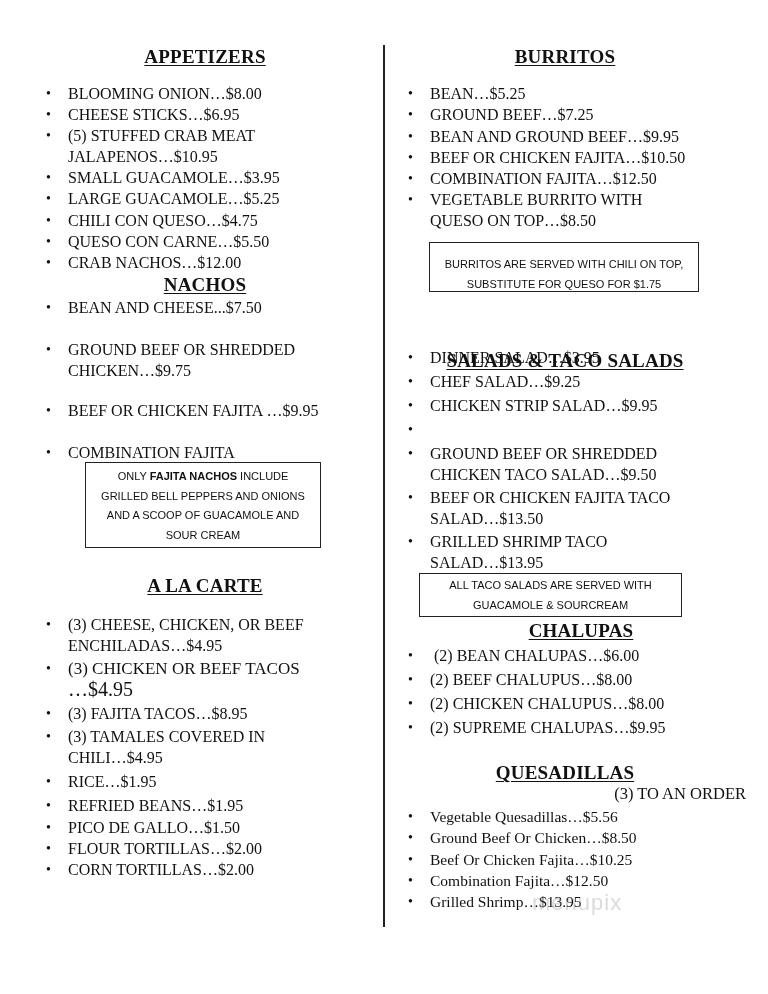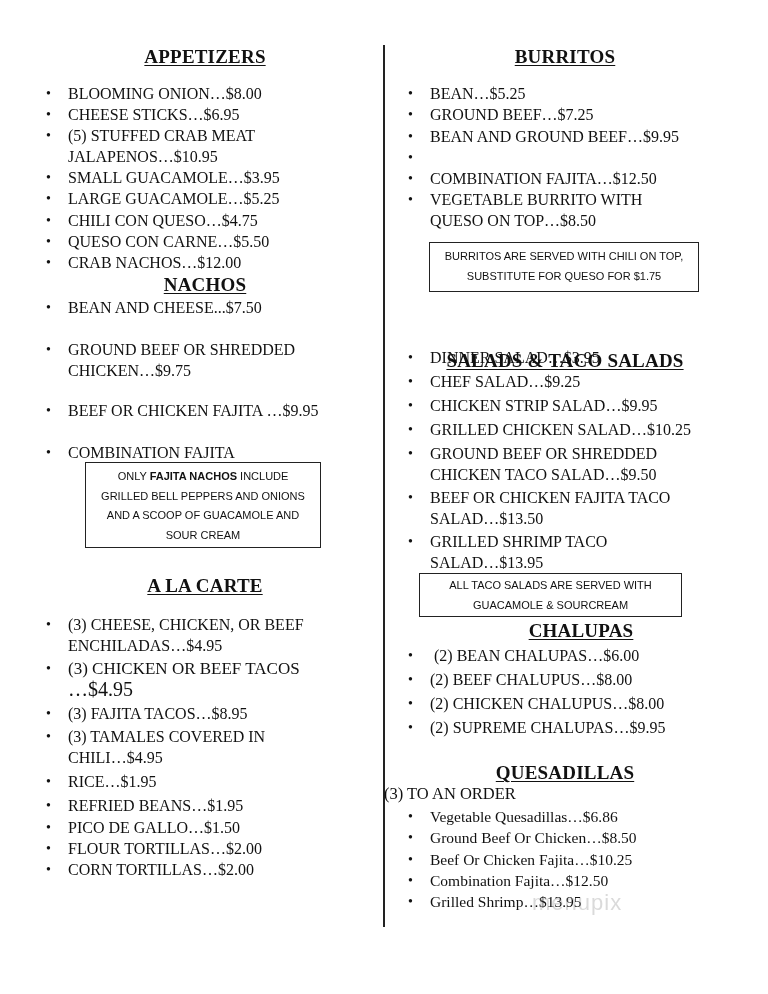--- a/index.html
+++ b/index.html
@@ -1,21 +1,21 @@
 <!DOCTYPE html>
 <html><head>
 <meta charset="utf-8">
 <style>
   html, body { margin: 0; padding: 0; background: #ffffff; }
   body { width: 768px; height: 994px; position: relative; overflow: hidden;
          font-family: "Liberation Serif", "DejaVu Serif", serif; color: #111; }
   .divider { position: absolute; left: 383px; top: 45px; width: 2px; height: 882px; background: #222; }
   .heading { position: absolute; font-weight: bold; font-size: 19px; text-decoration: underline;
              text-underline-offset: 2px; text-decoration-thickness: 1px; text-align: center; letter-spacing: 0.2px; }
-  .sub { position: absolute; font-size: 16.5px; text-align: left; }
+  .sub { position: absolute; font-size: 16.5px; text-align: right; }
   .item { position: absolute; font-size: 16px; line-height: 21px; white-space: nowrap; }
   .item .bullet { position: absolute; left: -22px; top: 0; font-size: 14px; }
   .item.q { font-size: 15.5px; line-height: 21px; }
   .note { position: absolute; border: 1.3px solid #222; font-family: "Liberation Sans", "DejaVu Sans", sans-serif;
           font-size: 11px; line-height: 19.5px; text-align: center; box-sizing: border-box; color: #111; }
   .note b { font-weight: bold; margin-top: 30px; }
   .watermark { position: absolute; left: 532px; top: 890px; font-family: "Liberation Sans", sans-serif;
                font-size: 22px; color: rgba(150,150,150,0.35); letter-spacing: 1px; }
 </style>
 </head>
@@ -58,53 +58,53 @@
 <div class="item" style="left:68px;top:795px;"><span class="bullet">•</span><span>REFRIED BEANS…$1.95</span></div>
 <div class="item" style="left:68px;top:817px;"><span class="bullet">•</span><span>PICO DE GALLO…$1.50</span></div>
 <div class="item" style="left:68px;top:838px;"><span class="bullet">•</span><span>FLOUR TORTILLAS…$2.00</span></div>
 <div class="item" style="left:68px;top:859px;"><span class="bullet">•</span><span>CORN TORTILLAS…$2.00</span></div>
 
 <div class="heading" style="left:384px;width:362px;top:46px;">BURRITOS</div>
 
 <div class="item" style="left:430px;top:83px;"><span class="bullet">•</span><span>BEAN…$5.25</span></div>
 <div class="item" style="left:430px;top:104px;"><span class="bullet">•</span><span>GROUND BEEF…$7.25</span></div>
 <div class="item" style="left:430px;top:126px;"><span class="bullet">•</span><span>BEAN AND GROUND BEEF…$9.95</span></div>
-<div class="item" style="left:430px;top:147px;"><span class="bullet">•</span></div>
+<div class="item" style="left:430px;top:147px;"><span class="bullet">•</span><span>BEEF OR CHICKEN FAJITA…$10.50</span></div>
 <div class="item" style="left:430px;top:168px;"><span class="bullet">•</span><span>COMBINATION FAJITA…$12.50</span></div>
 <div class="item" style="left:430px;top:189px;"><span class="bullet">•</span><span>VEGETABLE BURRITO WITH</span><br><span>QUESO ON TOP…$8.50</span></div>
 
-<div class="note" style="left:429px;top:242px;width:270px;height:50px;padding-top:4px;">
+<div class="note" style="left:429px;top:242px;width:270px;height:50px;padding-top:12px;">
   <span>BURRITOS ARE SERVED WITH CHILI ON TOP,</span><br>
   <span>SUBSTITUTE FOR QUESO FOR $1.75</span>
 </div>
 
 <div class="heading" style="left:384px;width:362px;top:310px;margin-top:40px;">SALADS &amp; TACO SALADS</div>
 
 <div class="item" style="left:430px;top:347px;"><span class="bullet">•</span><span>DINNER SALAD…$3.95</span></div>
 <div class="item" style="left:430px;top:371px;"><span class="bullet">•</span><span>CHEF SALAD…$9.25</span></div>
 <div class="item" style="left:430px;top:395px;"><span class="bullet">•</span><span>CHICKEN STRIP SALAD…$9.95</span></div>
-<div class="item" style="left:430px;top:419px;"><span class="bullet">•</span><span>GRILLED CHICKEN SALAD…$10.25</span></div>
+<div class="item" style="left:430px;top:419px;"><span class="bullet">•</span></div>
 <div class="item" style="left:430px;top:443px;"><span class="bullet">•</span><span>GROUND BEEF OR SHREDDED</span><br><span>CHICKEN TACO SALAD…$9.50</span></div>
 <div class="item" style="left:430px;top:487px;"><span class="bullet">•</span><span>BEEF OR CHICKEN FAJITA TACO</span><br><span>SALAD…$13.50</span></div>
 <div class="item" style="left:430px;top:531px;"><span class="bullet">•</span><span>GRILLED SHRIMP TACO</span><br><span>SALAD…$13.95</span></div>
 
 <div class="note" style="left:419px;top:573px;width:263px;height:44px;padding-top:2px;">
   <span>ALL TACO SALADS ARE SERVED WITH</span><br>
   <span>GUACAMOLE &amp; SOURCREAM</span>
 </div>
 
 <div class="heading" style="left:400px;width:362px;top:620px;">CHALUPAS</div>
 
 <div class="item" style="left:430px;top:645px;white-space:pre;"><span class="bullet">•</span><span> (2) BEAN CHALUPAS…$6.00</span></div>
 <div class="item" style="left:430px;top:669px;"><span class="bullet">•</span><span>(2) BEEF CHALUPUS…$8.00</span></div>
 <div class="item" style="left:430px;top:693px;"><span class="bullet">•</span><span>(2) CHICKEN CHALUPUS…$8.00</span></div>
 <div class="item" style="left:430px;top:717px;"><span class="bullet">•</span><span>(2) SUPREME CHALUPAS…$9.95</span></div>
 
 <div class="heading" style="left:384px;width:362px;top:762px;font-family:Liberation Serif, serif;">QUESADILLAS</div>
 <div class="sub" style="left:384px;width:362px;top:784px;">(3) TO AN ORDER</div>
 
-<div class="item q" style="left:430px;top:806px;"><span class="bullet">•</span><span>Vegetable Quesadillas…$6.86</span></div>
+<div class="item q" style="left:430px;top:806px;"><span class="bullet">•</span><span>Vegetable Quesadillas…$5.56</span></div>
 <div class="item q" style="left:430px;top:827px;"><span class="bullet">•</span><span>Ground Beef Or Chicken…$8.50</span></div>
 <div class="item q" style="left:430px;top:849px;"><span class="bullet">•</span><span>Beef Or Chicken Fajita…$10.25</span></div>
 <div class="item q" style="left:430px;top:870px;"><span class="bullet">•</span><span>Combination Fajita…$12.50</span></div>
 <div class="item q" style="left:430px;top:891px;"><span class="bullet">•</span><span>Grilled Shrimp…$13.95</span></div>
 
 <div class="watermark">menupix</div>
 
 </body></html>

